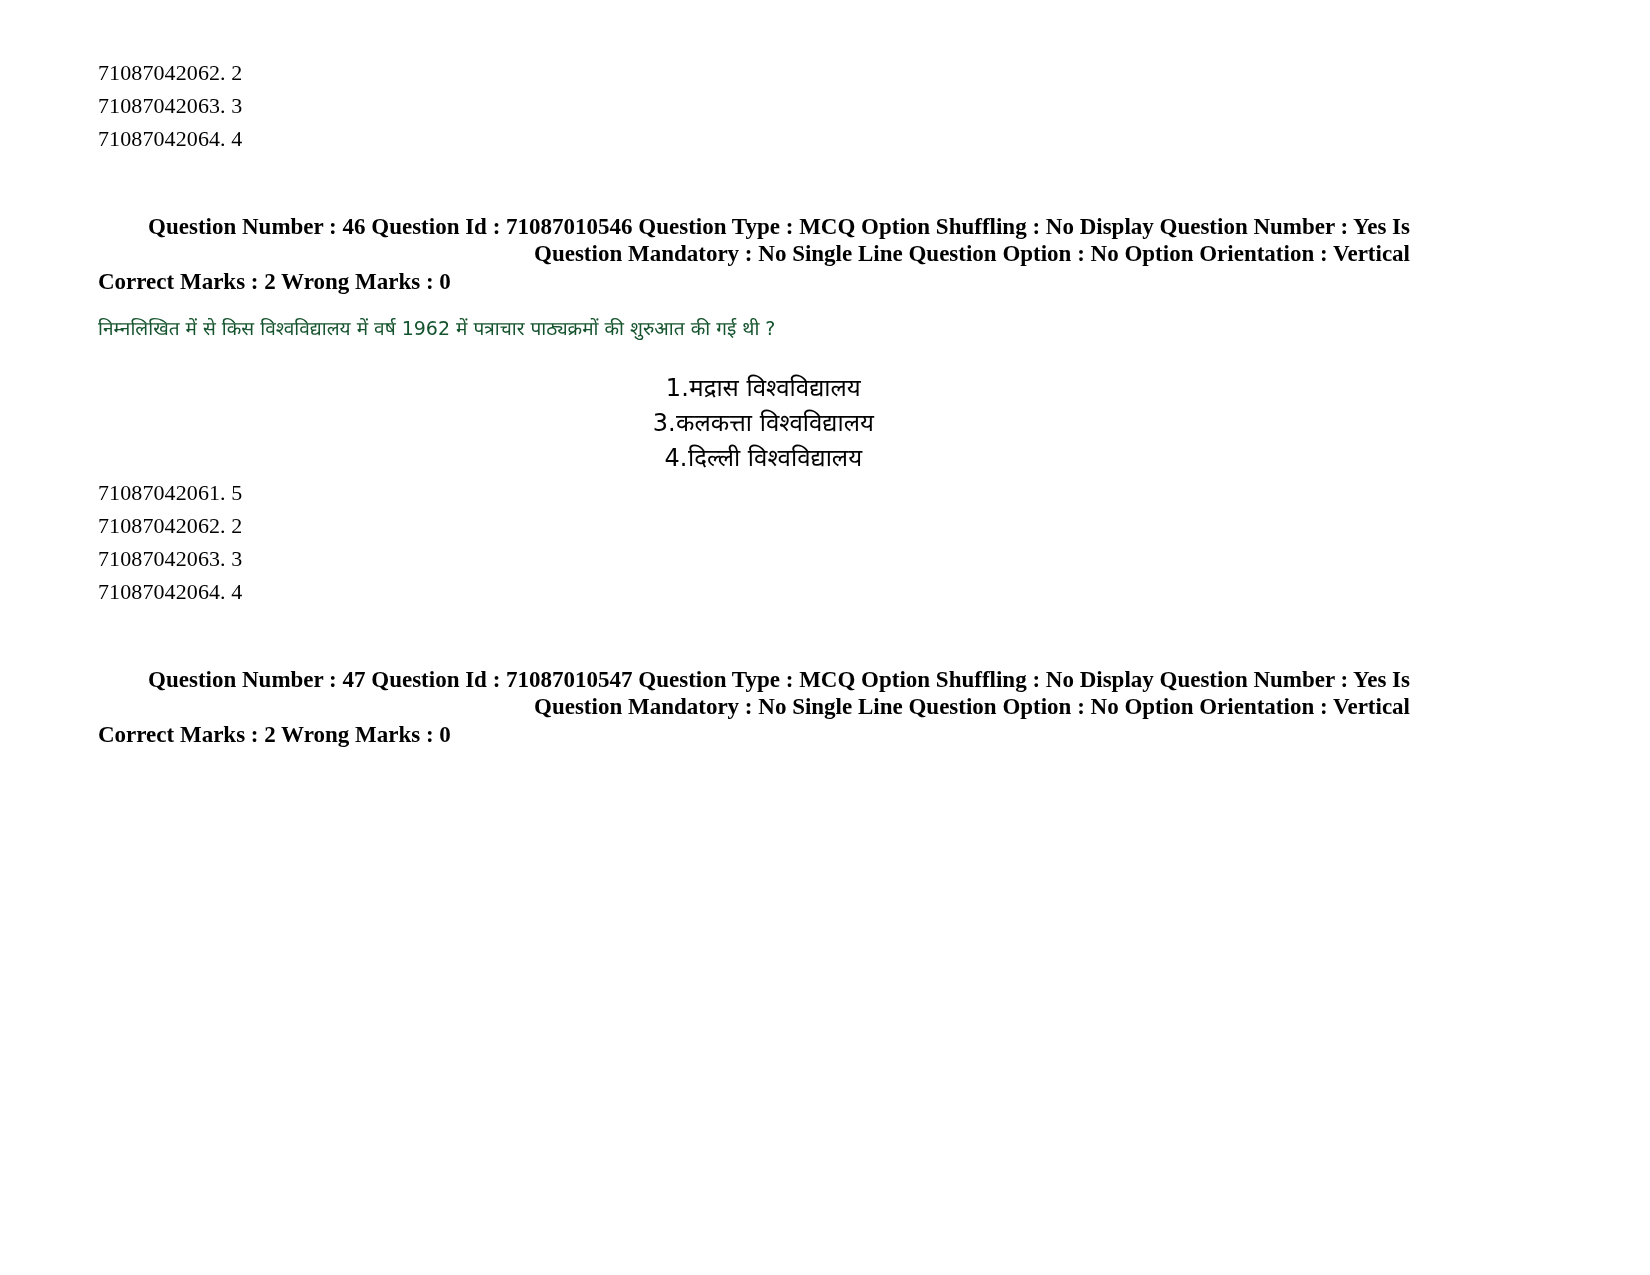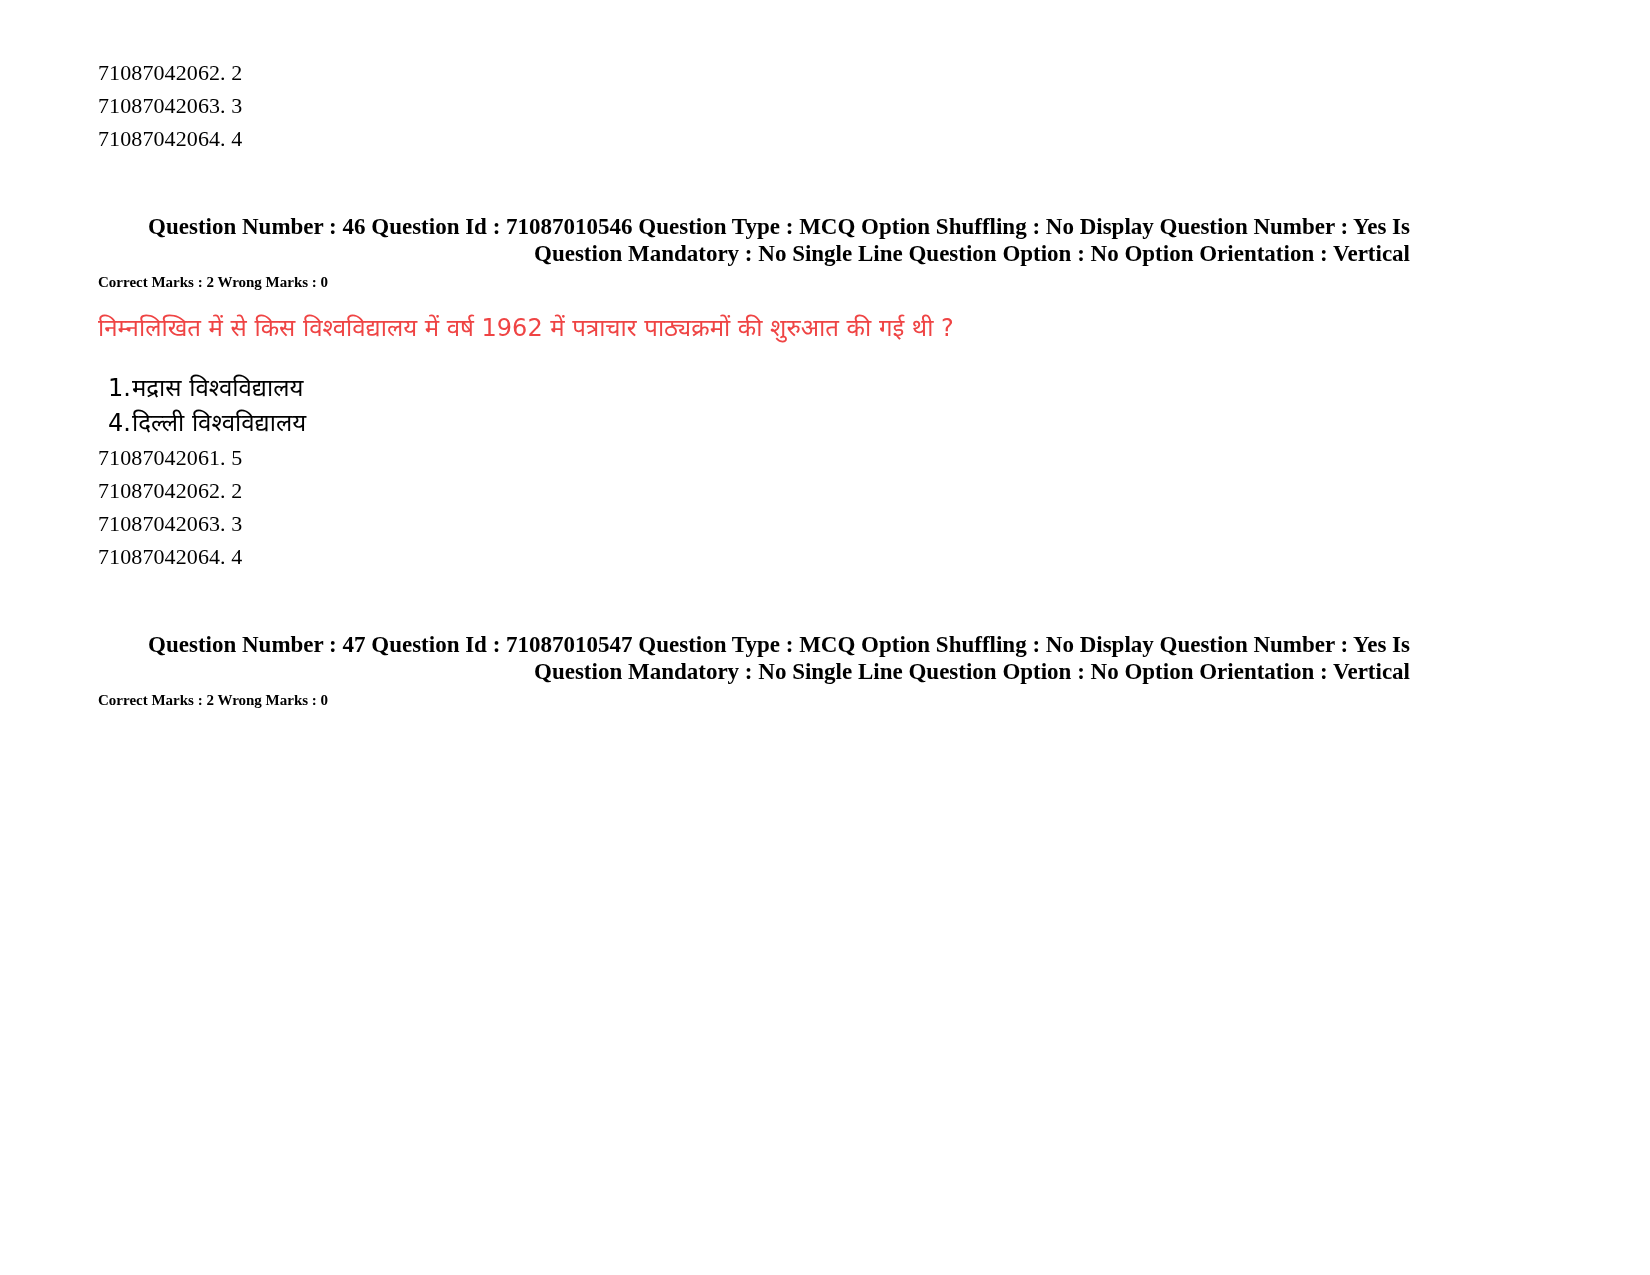--- a/index.html
+++ b/index.html
@@ -42,41 +42,42 @@
     font-weight: bold;
     color: #000000;
     width: 1312px;
     text-align: right;
   }
   .qmeta-line {
     display: block;
   }
   .marks {
     font-family: "Liberation Serif", "DejaVu Serif", serif;
-    font-size: 15px;
+    font-size: 23px;
     line-height: 30px;
     font-weight: bold;
     color: #000000;
   }
 
   
   .qtext {
     font-family: "DejaVu Sans", "Liberation Sans", sans-serif;
-    font-size: 24px;
+    font-size: 19px;
     line-height: 34px;
     font-weight: normal;
-    color: #ef4444;
+    color: #14532d;
     margin-top: 14px;
   }
 
   
   .optlist {
     margin: 26px 0 0 0;
     padding: 0;
     list-style: none;
+    text-align: center;
   }
   .optlist li {
     font-family: "DejaVu Sans", "Liberation Sans", sans-serif;
     font-size: 24px;
     line-height: 35px;
     color: #000000;
     padding-left: 10px;
     white-space: nowrap;
   }
   .optnum {
@@ -116,20 +117,23 @@
       </div>
       <div class="marks">Correct Marks : 2 Wrong Marks : 0</div>
 
       <div class="qtext">निम्नलिखित में से किस विश्वविद्यालय में वर्ष 1962 में पत्राचार पाठ्यक्रमों की शुरुआत की गई थी ?</div>
 
       <ul class="optlist">
         <li>
           <span class="optnum">1.</span><span>मद्रास विश्वविद्यालय</span>
         </li>
         <li>
+          <span class="optnum">3.</span><span>कलकत्ता विश्वविद्यालय</span>
+        </li>
+        <li>
           <span class="optnum">4.</span><span>दिल्ली विश्वविद्यालय</span>
         </li>
       </ul>
 
 
       <div>
         <div class="opt-id">71087042061. 5</div>
         <div class="opt-id">71087042062. 2</div>
         <div class="opt-id">71087042063. 3</div>
         <div class="opt-id">71087042064. 4</div>

